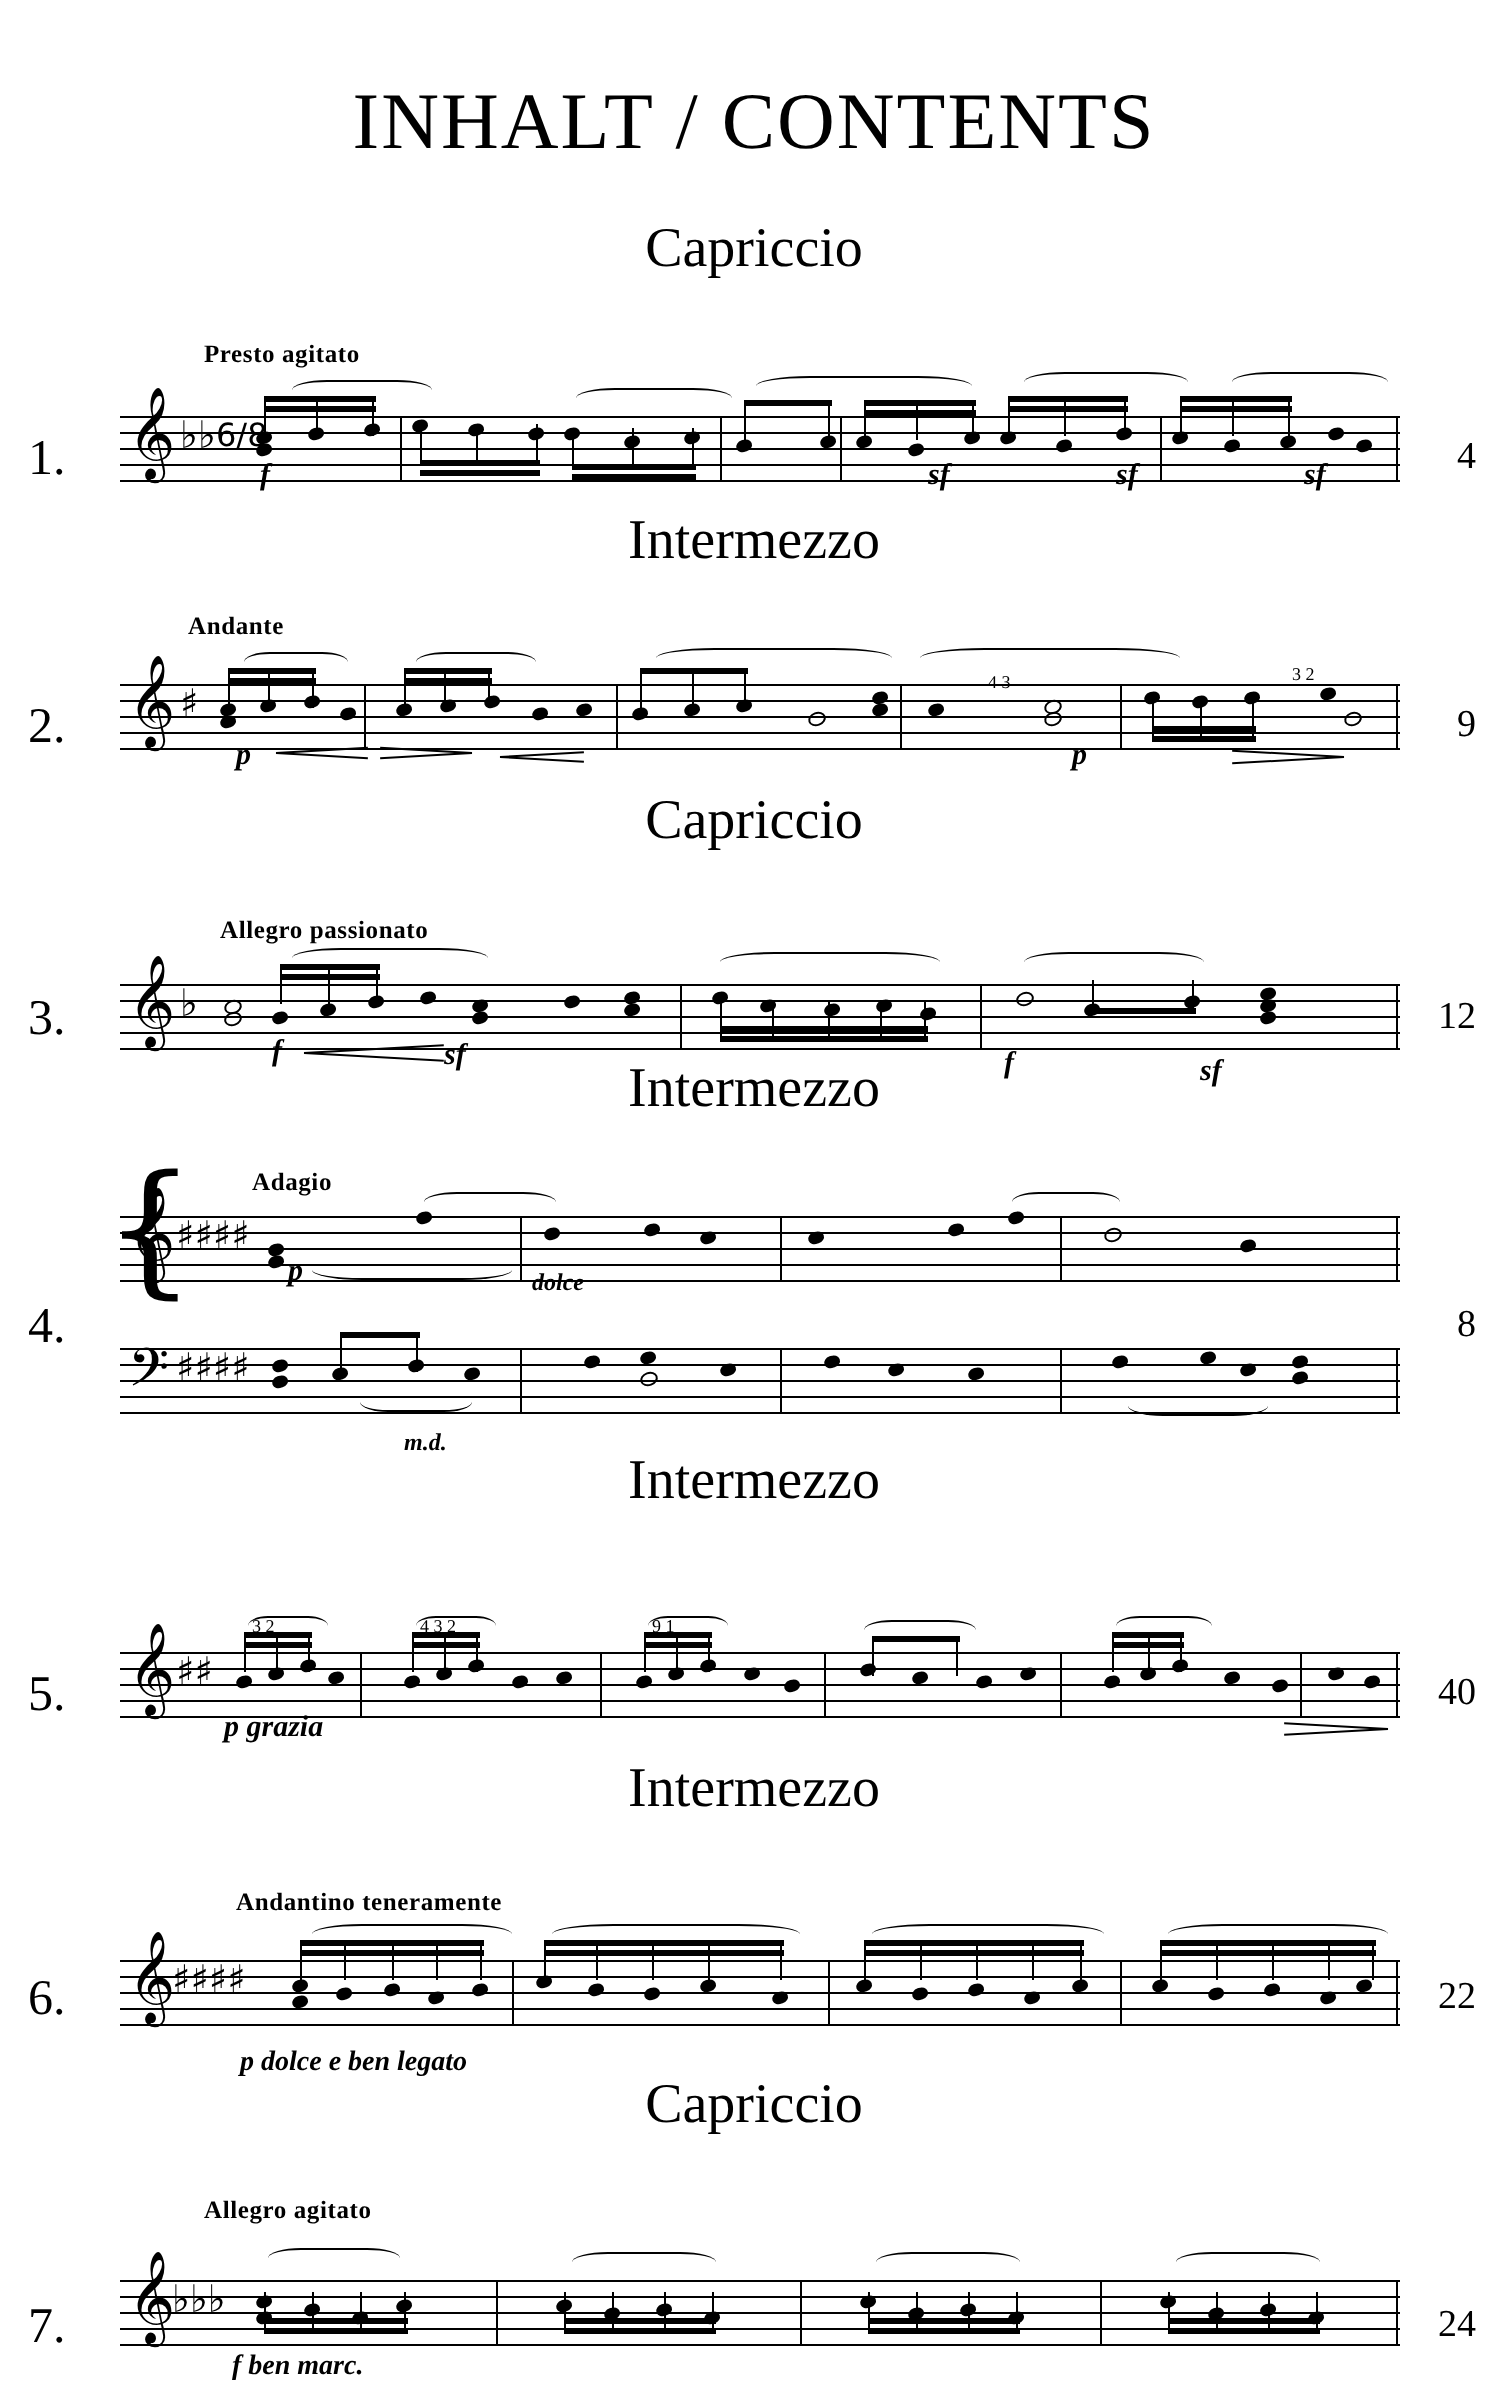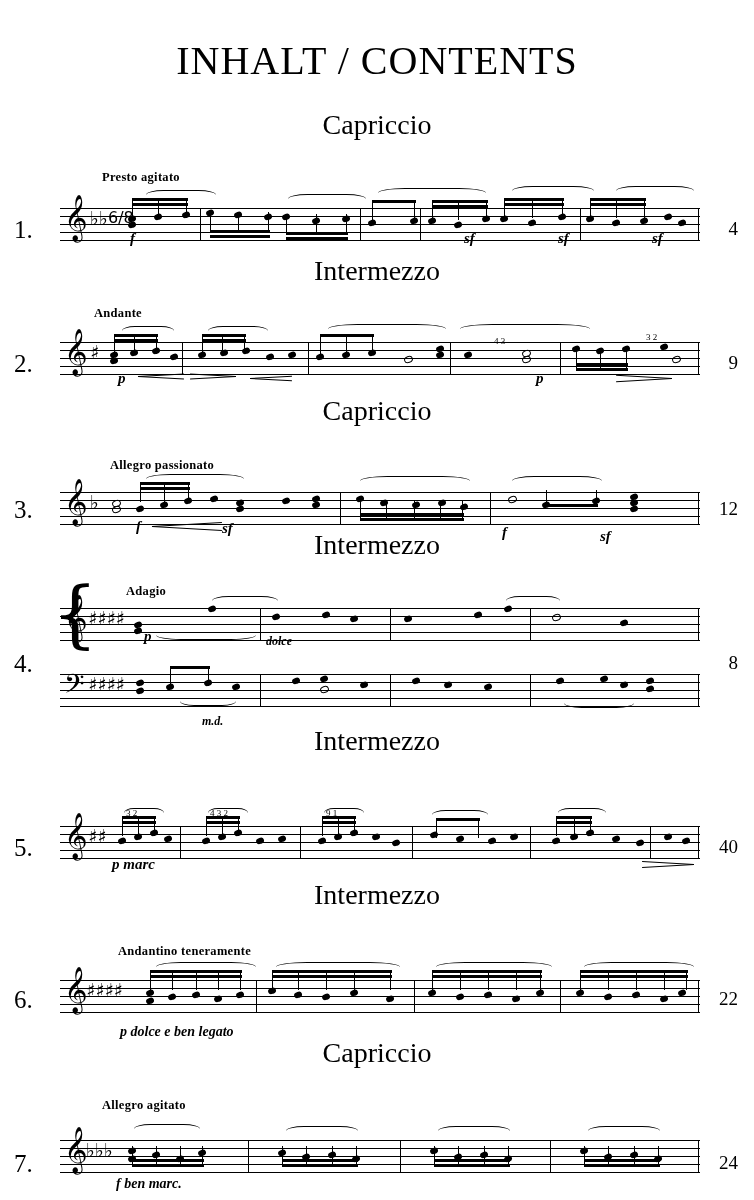--- a/index.html
+++ b/index.html
@@ -680,21 +680,21 @@
 
           <div class="slur" style="left:64px; top:-18px; width:40px;"></div>
           <div class="slur" style="left:148px; top:-18px; width:40px;"></div>
           <div class="slur" style="left:264px; top:-18px; width:40px;"></div>
           <div class="slur" style="left:372px; top:-16px; width:56px;"></div>
           <div class="slur" style="left:498px; top:-18px; width:48px;"></div>
           <div class="fingering" style="left:66px; top:-18px;">3 2</div>
           <div class="fingering" style="left:150px; top:-18px;">4 3 2</div>
           <div class="fingering" style="left:266px; top:-18px;">9 1</div>
         </div>
-        <div class="dyn" style="left:52px; top:42px;">p marc</div>
+        <div class="dyn" style="left:52px; top:42px;">p grazia</div>
         <div class="hairpin dim" style="left:582px; top:46px; width:52px;">
             <div class="a"></div>
             <div class="b"></div>
           </div>
       </div>
     </div>
   </div>
 
   <div class="entry" style="top:882px;">
     <div class="genre">Intermezzo</div>

